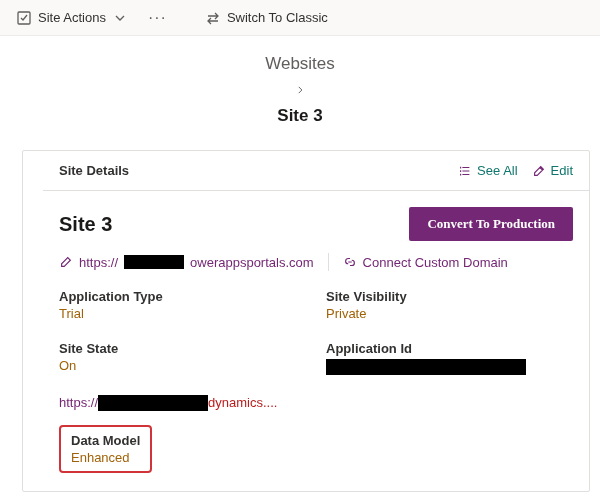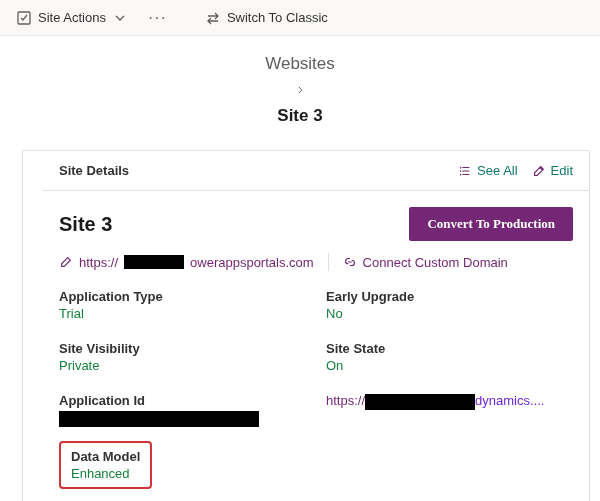--- a/index.html
+++ b/index.html
@@ -24,21 +24,21 @@
   .site-name { font-size: 20px; font-weight: 600; color: #1b1a19; }
   .convert-btn { background: #742774; color: #fff; border: none; padding: 9px 18px; font-size: 13px; font-weight: 600; cursor: pointer; border-radius: 2px; font-family: Liberation Serif, serif; }
   .link-row { display: flex; align-items: center; gap: 8px; margin-bottom: 18px; }
   .link-item { display: flex; align-items: center; gap: 6px; color: #742774; cursor: pointer; font-size: 13px; }
   .link-item svg { width: 14px; height: 14px; stroke: #742774; fill: none; stroke-width: 1.3; }
   .redact { display: inline-block; background: #000; height: 14px; vertical-align: middle; }
   .vbar { width: 1px; height: 18px; background: #e1dfdd; margin: 0 6px; }
   .detail-grid { display: grid; grid-template-columns: 1fr 1fr; column-gap: 20px; row-gap: 20px; margin-bottom: 14px; }
   .detail-block { }
   .d-label { font-weight: 600; font-size: 13px; color: #323130; margin-bottom: 2px; }
-  .d-value { font-size: 13px; color: #15803d; }
+  .d-value { font-size: 13px; color: #a16207; }
   .d-value .redact { height: 16px; }
   .d-link { color: #742774; }
   .highlight-box { border: 2px solid #d13438; border-radius: 4px; padding: 6px 10px; display: inline-block; }
   .toolbar-sep { width: 10px; }
 </style>
 </head>
 <body>
 
 <div class="toolbar">
   <div class="tb-item">
@@ -120,38 +120,34 @@
         <span>Connect Custom Domain</span>
       </div>
     </div>
 
     <div class="detail-grid">
       <div class="detail-block">
         <div class="d-label">Application Type</div>
         <div class="d-value">Trial</div>
       </div>
       <div class="detail-block">
-        <div class="d-label">Early Upgrade</div>
-        <div class="d-value">No</div>
-      </div>
-      <div class="detail-block">
         <div class="d-label">Site Visibility</div>
         <div class="d-value">Private</div>
       </div>
       <div class="detail-block">
         <div class="d-label">Site State</div>
         <div class="d-value">On</div>
       </div>
       <div class="detail-block">
         <div class="d-label">Application Id</div>
         <div class="d-value"><span class="redact" style="width:200px;"></span></div>
       </div>
       <div class="detail-block">
         <div class="d-value d-link">
-          <span>https://</span><span class="redact" style="width:110px;"></span><span style="color:#6d28d9;">dynamics....</span>
+          <span>https://</span><span class="redact" style="width:110px;"></span><span style="color:#b91c1c;">dynamics....</span>
         </div>
       </div>
     </div>
 
     <div class="highlight-box">
       <div class="d-label">Data Model</div>
       <div class="d-value">Enhanced</div>
     </div>
   </div>
 </div>

